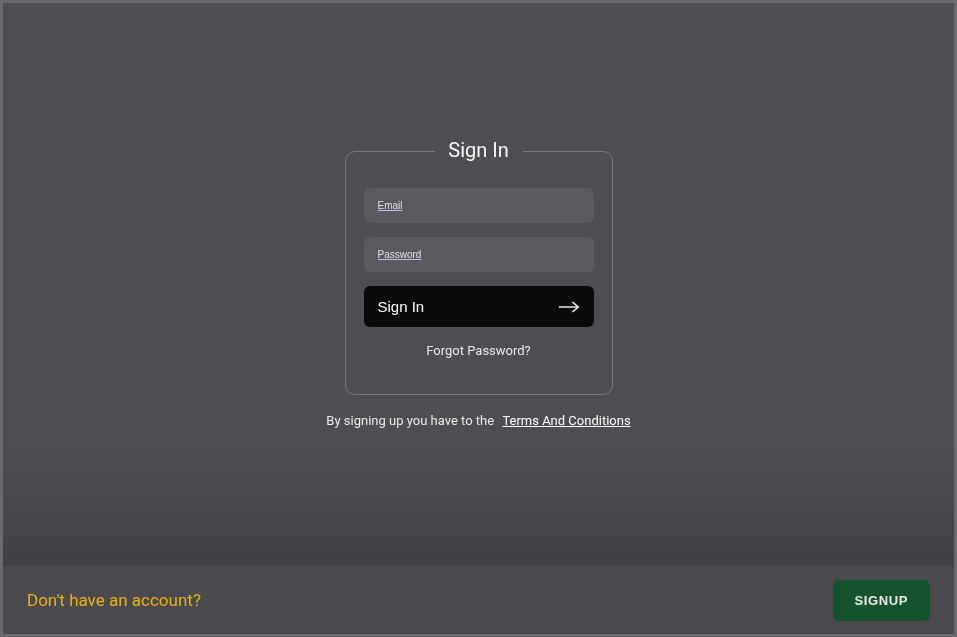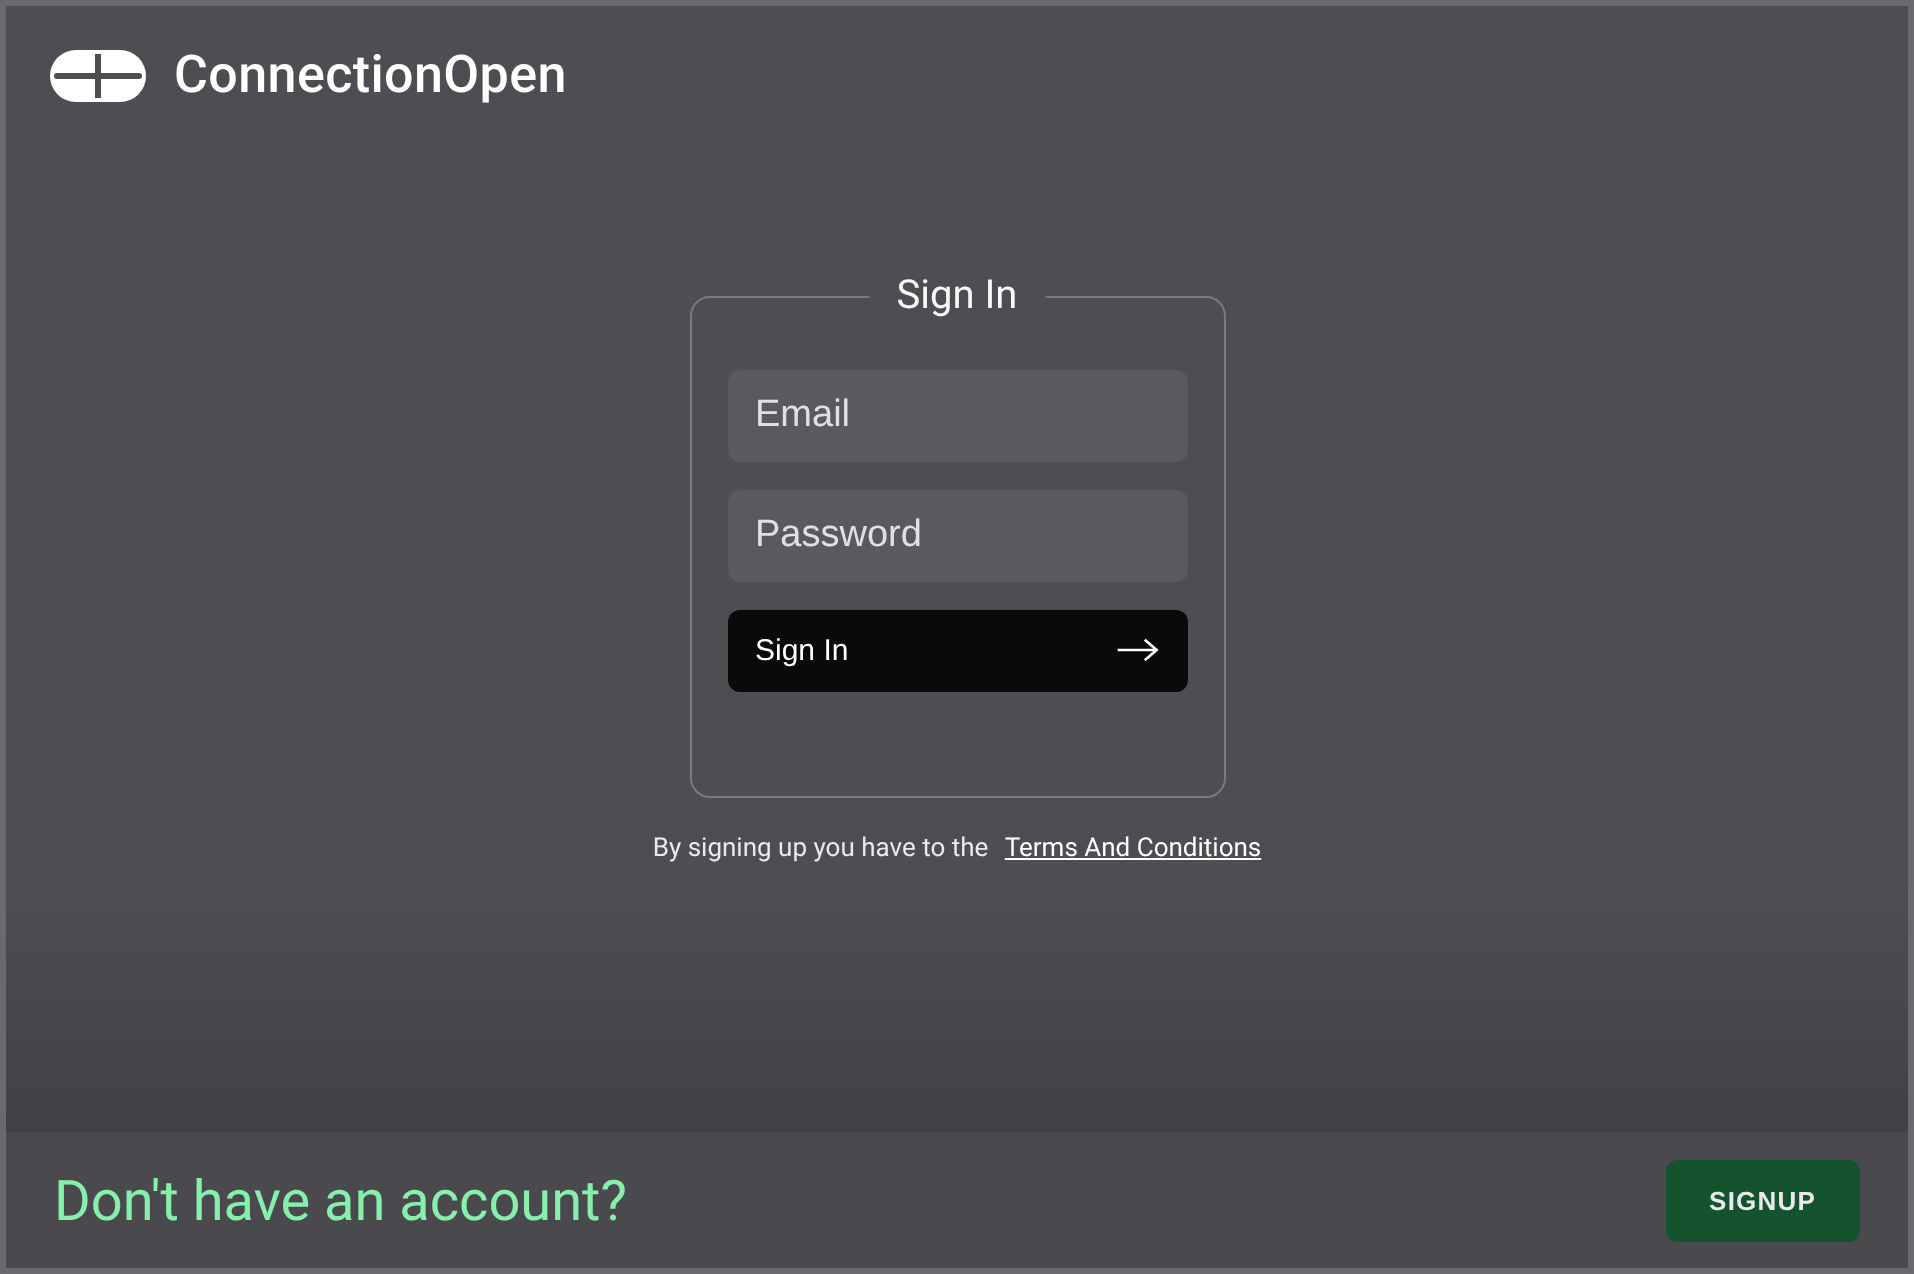--- a/index.html
+++ b/index.html
@@ -67,24 +67,25 @@
       color: #f8f8f9;
       font-size: 20px;
       padding: 0 14px;
     }
     .input-field {
       width: 100%;
       background: #5a5a5e;
       border: none;
       border-radius: 6px;
       color: #c4b5fd;
-      font-size: 19px;
+      font-size: 10px;
       padding: 12px 14px;
       margin-bottom: 14px;
       outline: none;
+      text-decoration: underline;
     }
     .input-field::placeholder {
       color: #e0e0e2;
     }
     .signin-button {
       width: 100%;
       background: #0a0a0a;
       border: none;
       border-radius: 6px;
       color: #ffffff;
@@ -128,70 +129,61 @@
       right: 0;
       bottom: 0;
       height: 68px;
       background: #4a4a4e;
       display: flex;
       align-items: center;
       justify-content: space-between;
       padding: 0 24px;
     }
     .footer-text {
-      color: #86efac;
-      font-size: 28px;
+      color: #eab308;
+      font-size: 17px;
     }
     .signup-button {
       background: #14532d;
       border: none;
       border-radius: 6px;
       color: #eaeaea;
       font-size: 13px;
       font-weight: 600;
       letter-spacing: 0.6px;
       padding: 13px 22px;
       cursor: pointer;
     }
   </style>
 </head>
 <body>
 
 <div class="app-frame">
 
-  <div class="header">
-    <span>
-      <svg class="logo-icon" viewBox="0 0 48 26">
-        <rect x="0" y="0" width="48" height="26" rx="13" fill="#ffffff"></rect>
-        <rect x="2" y="11.5" width="44" height="3" rx="1.5" fill="#4e4e52"></rect>
-        <rect x="22.5" y="2" width="3" height="22" fill="#4e4e52"></rect>
-      </svg>
-    </span>
-    <span class="brand-name">ConnectionOpen</span>
-  </div>
 
   <div class="main-area">
 
     <div class="signin-box">
       <div class="signin-legend">Sign In</div>
 
       <input type="text" class="input-field" placeholder="Email" style="">
 
       <input type="password" class="input-field" placeholder="Password" style="">
 
       <button class="signin-button">
         <span>Sign In</span>
         <span>
           <svg class="arrow-icon" viewBox="0 0 26 14">
             <line x1="1" y1="7" x2="23" y2="7" stroke="#ffffff" stroke-width="1.6"></line>
             <polyline points="17,1 24,7 17,13" fill="none" stroke="#ffffff" stroke-width="1.6"></polyline>
           </svg>
         </span>
       </button>
 
+      <a class="forgot-link">Forgot Password?</a>
     </div>
 
     <div class="terms-line">
       <span>By signing up you have to the</span>
       <a class="terms-link">Terms And Conditions</a>
     </div>
 
   </div>
 
   <div class="footer-bar">

